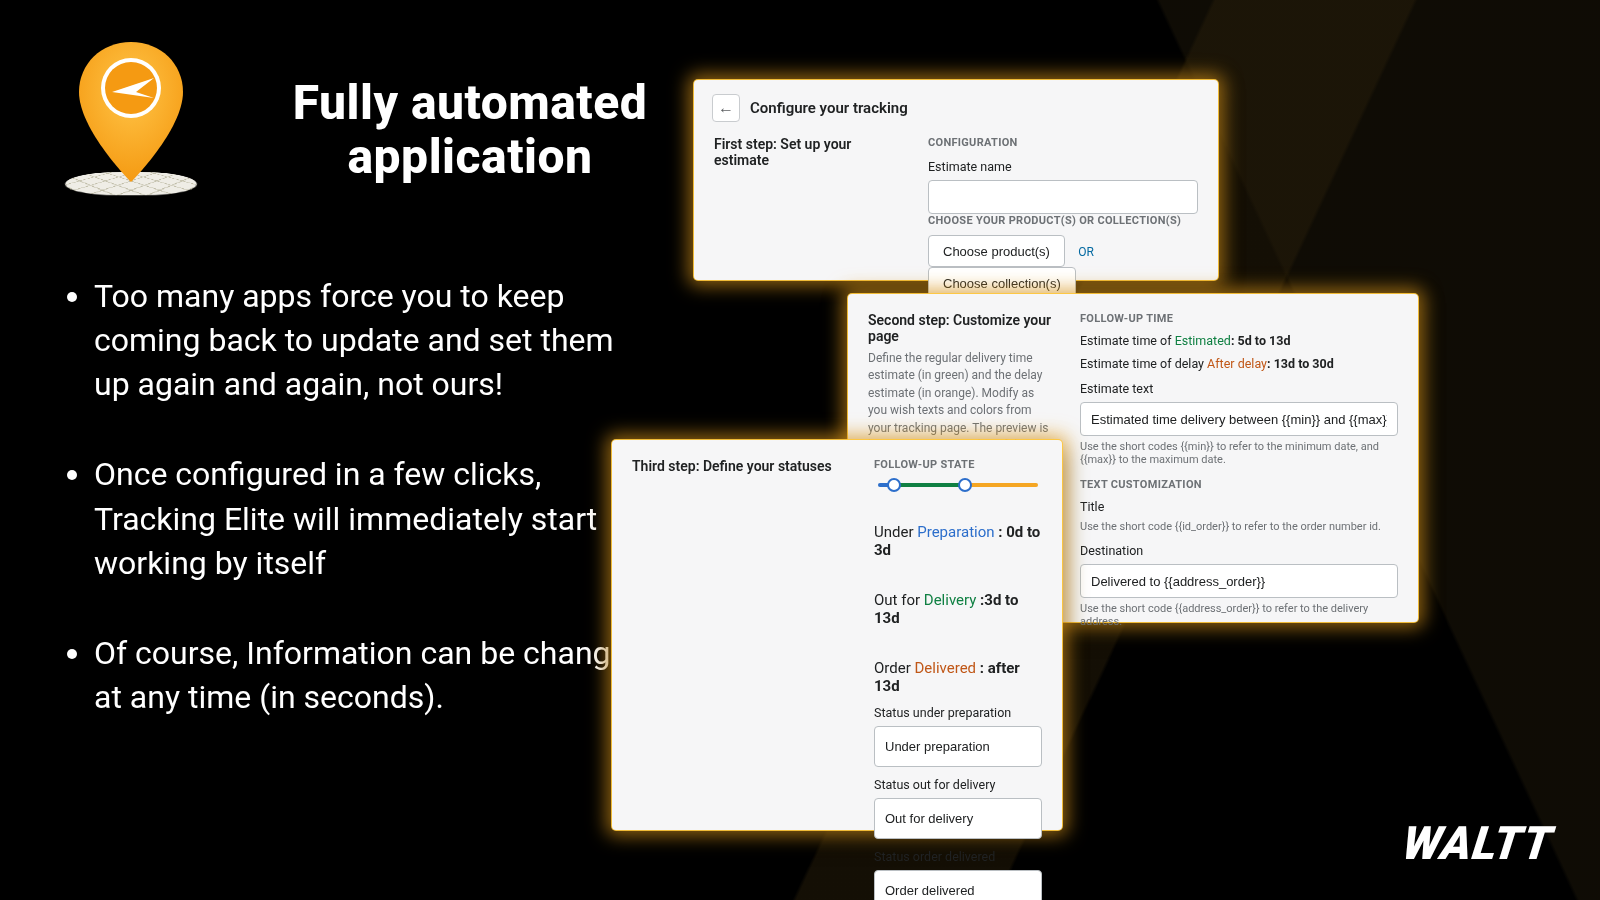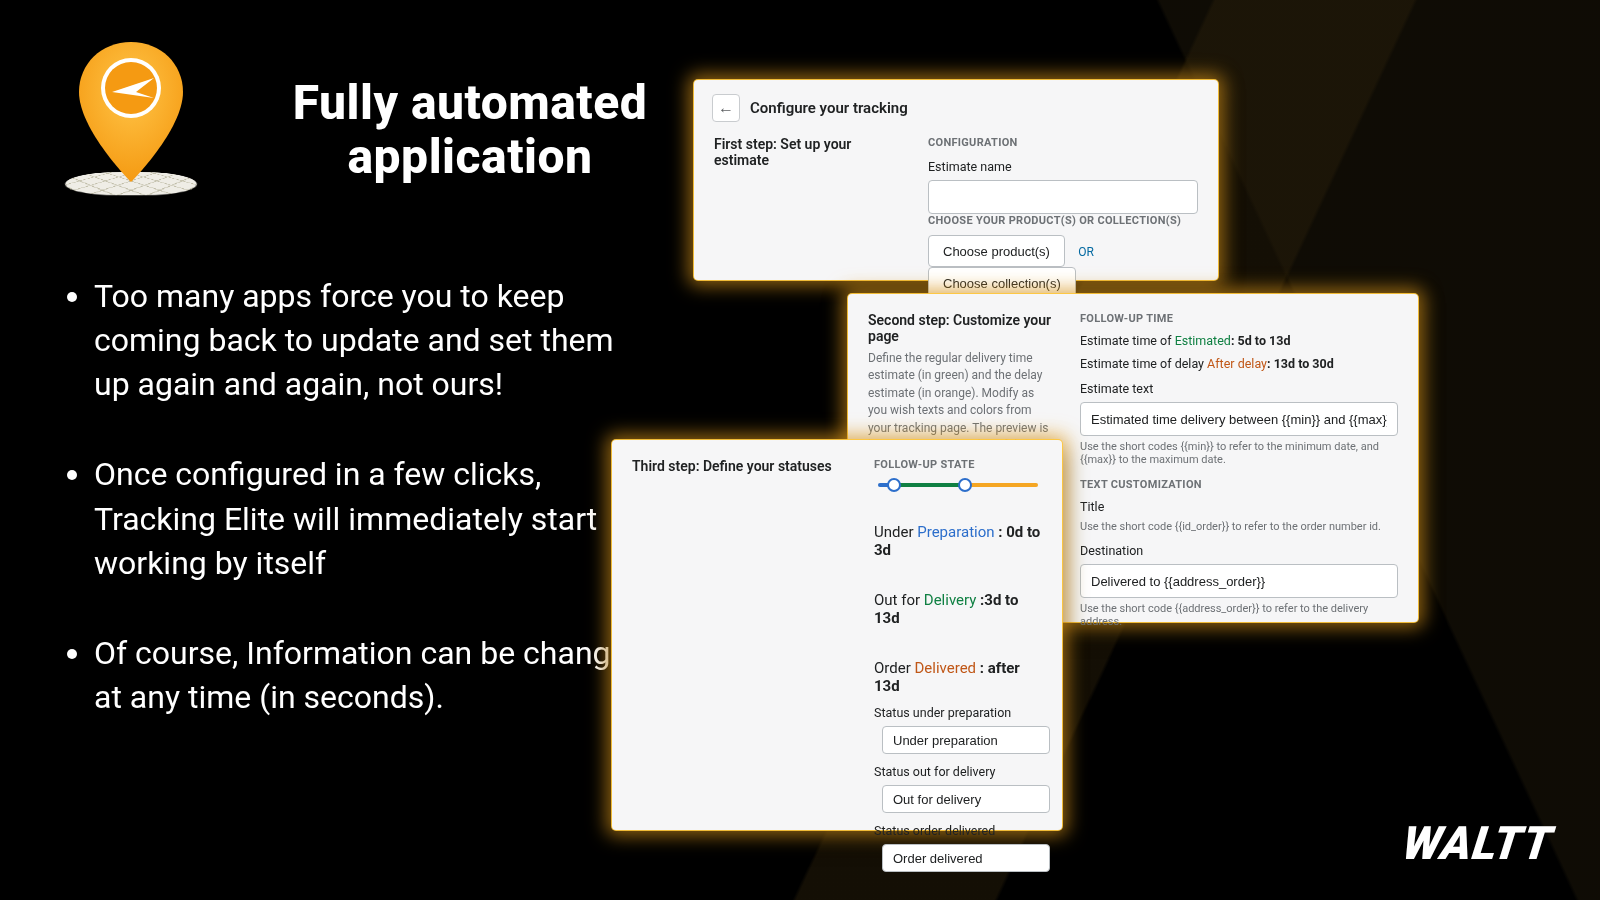--- a/index.html
+++ b/index.html
@@ -145,21 +145,21 @@
   }
   .slider .track { position:absolute; left:4px; right:4px; top:50%; height:4px; transform:translateY(-50%); border-radius:3px; overflow:hidden; background:#e4e5e7;}
   .slider .seg1 { position:absolute; left:0; width:12%; top:0; bottom:0; background:#2c6ecb;}
   .slider .seg2 { position:absolute; left:12%; width:42%; top:0; bottom:0; background:#108043;}
   .slider .seg3 { position:absolute; left:54%; right:0; top:0; bottom:0; background:#f5a623;}
   .slider .handle { position:absolute; top:50%; width:14px; height:14px; border-radius:50%; background:#fff; border:2px solid #2c6ecb; transform:translate(-50%,-50%);}
   .status-line { font-size: 15px; margin-bottom: 10px; margin-top: 32px; }
   .status-line .blue { color:#2c6ecb; }
   .status-line .green { color:#108043; }
   .status-line .orange { color:#c05717; }
-  #panel3 .right .input { height: 28px; margin-left: 8px; }
+  #panel3 .right .input { height: 41px; }
 
 </style>
 </head>
 <body>
 
 <div class="bg-shape"></div>
 
 <div class="logo-wrap">
   <div class="logo">
     <div class="map"></div>

